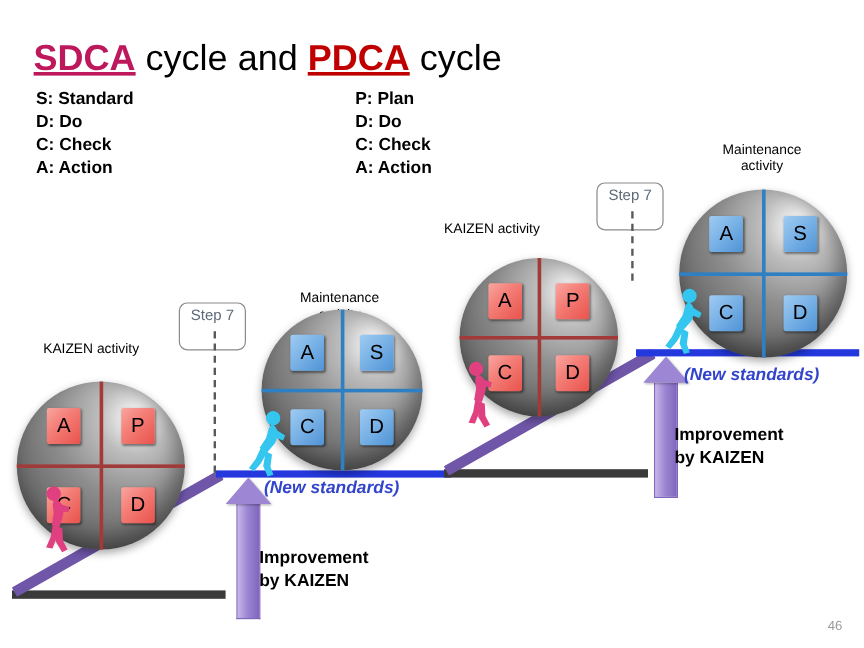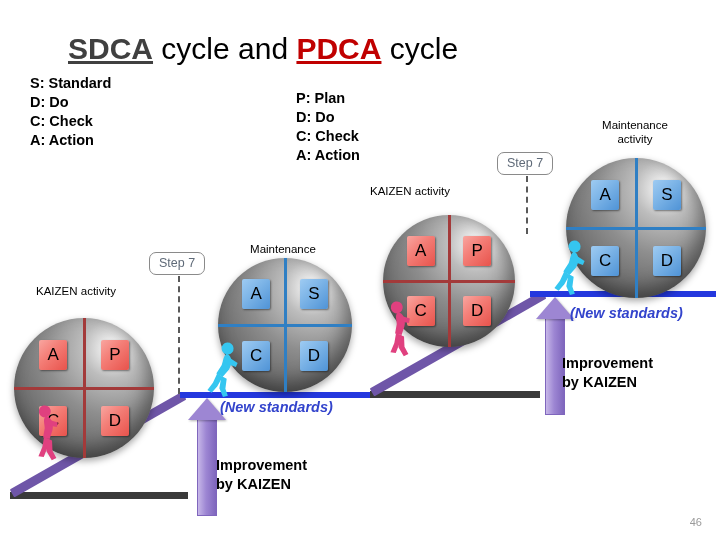--- a/index.html
+++ b/index.html
@@ -5,39 +5,39 @@
   html,body{margin:0;padding:0;background:#fff;}
   body{width:720px;height:540px;position:relative;overflow:hidden;
        font-family:"Liberation Sans",sans-serif;color:#000;}
 
   .stage{position:absolute;inset:0;}
 
   
   #title{position:absolute;left:28px;top:32px;font-size:30px;font-weight:400;
          white-space:nowrap;letter-spacing:0px;}
   #title .u{text-decoration:underline;font-weight:700;}
-  #title .blue{color:#404040;margin-left:40px;}
+  #title .blue{color:#be185d;}
   #title .red{color:#C00000;}
 
   
   .legend{position:absolute;font-size:14.5px;font-weight:700;line-height:19px;}
   #legend-sdca{left:30px;top:74px;}
-  #legend-pdca{left:296px;top:89px;}
+  #legend-pdca{left:296px;top:74px;}
 
   
   .lbl{position:absolute;font-size:11.5px;line-height:13.5px;text-align:center;}
   #lbl-maint-right{left:580px;top:119px;width:110px;}
   #lbl-maint-left {left:228px;top:243px;width:110px;}
   #lbl-kaizen-mid {left:370px;top:185px;width:120px;text-align:left;}
   #lbl-kaizen-left{left:36px;top:285px;width:120px;text-align:left;}
 
   
   .step-box{position:absolute;border:1px solid #8a8a8a;border-radius:7px;
             background:#fff;color:#5f6a78;font-size:12.5px;
-            padding:3px 9px 4px;white-space:nowrap;}
+            padding:3px 9px 21px;white-space:nowrap;}
   #step7-right{left:497px;top:152px;}
   #step7-left {left:149px;top:252px;}
   .dash{position:absolute;border-left:2px dashed #595959;}
   #dash-right{left:526px;top:176px;height:58px;}
   #dash-left {left:178px;top:276px;height:118px;}
 
   
   .bar-dark{position:absolute;background:#3a3a3a;height:7px;}
   #bar-dark-low {left:10px;top:492px;width:178px;}
   #bar-dark-mid {left:370px;top:391px;width:170px;}

